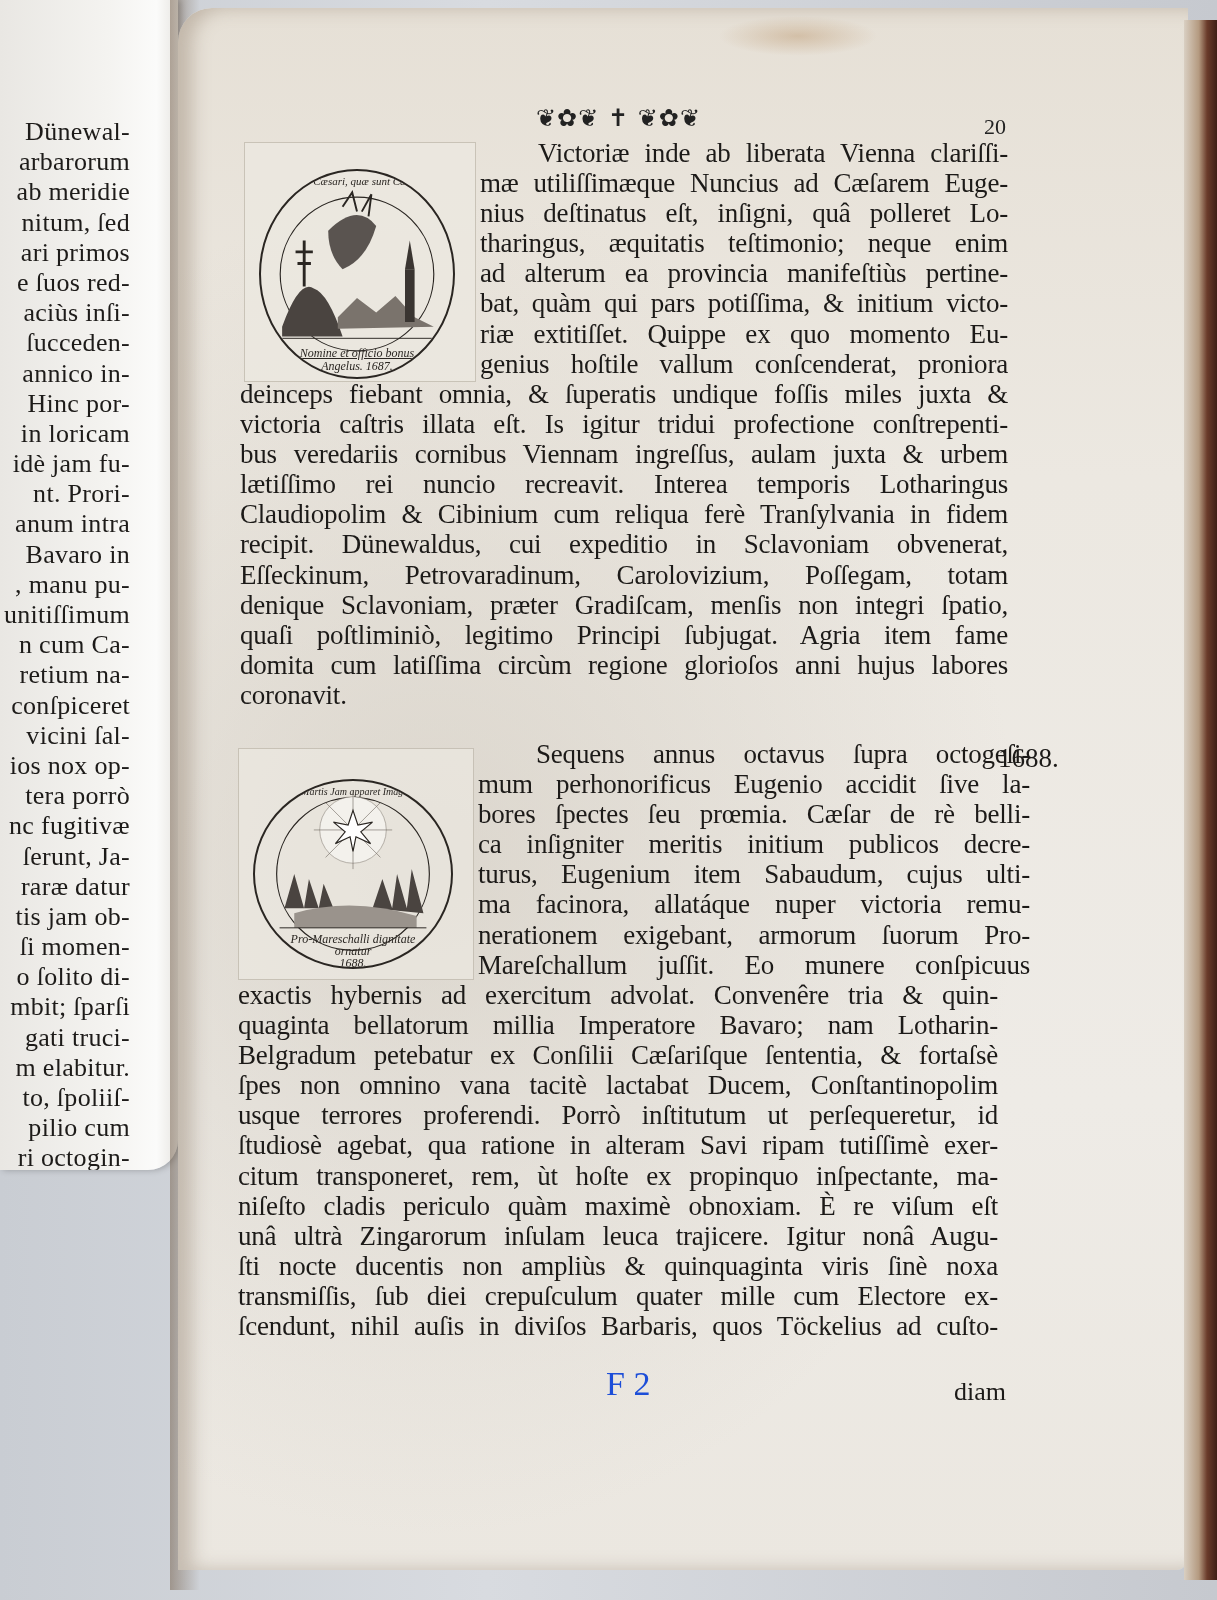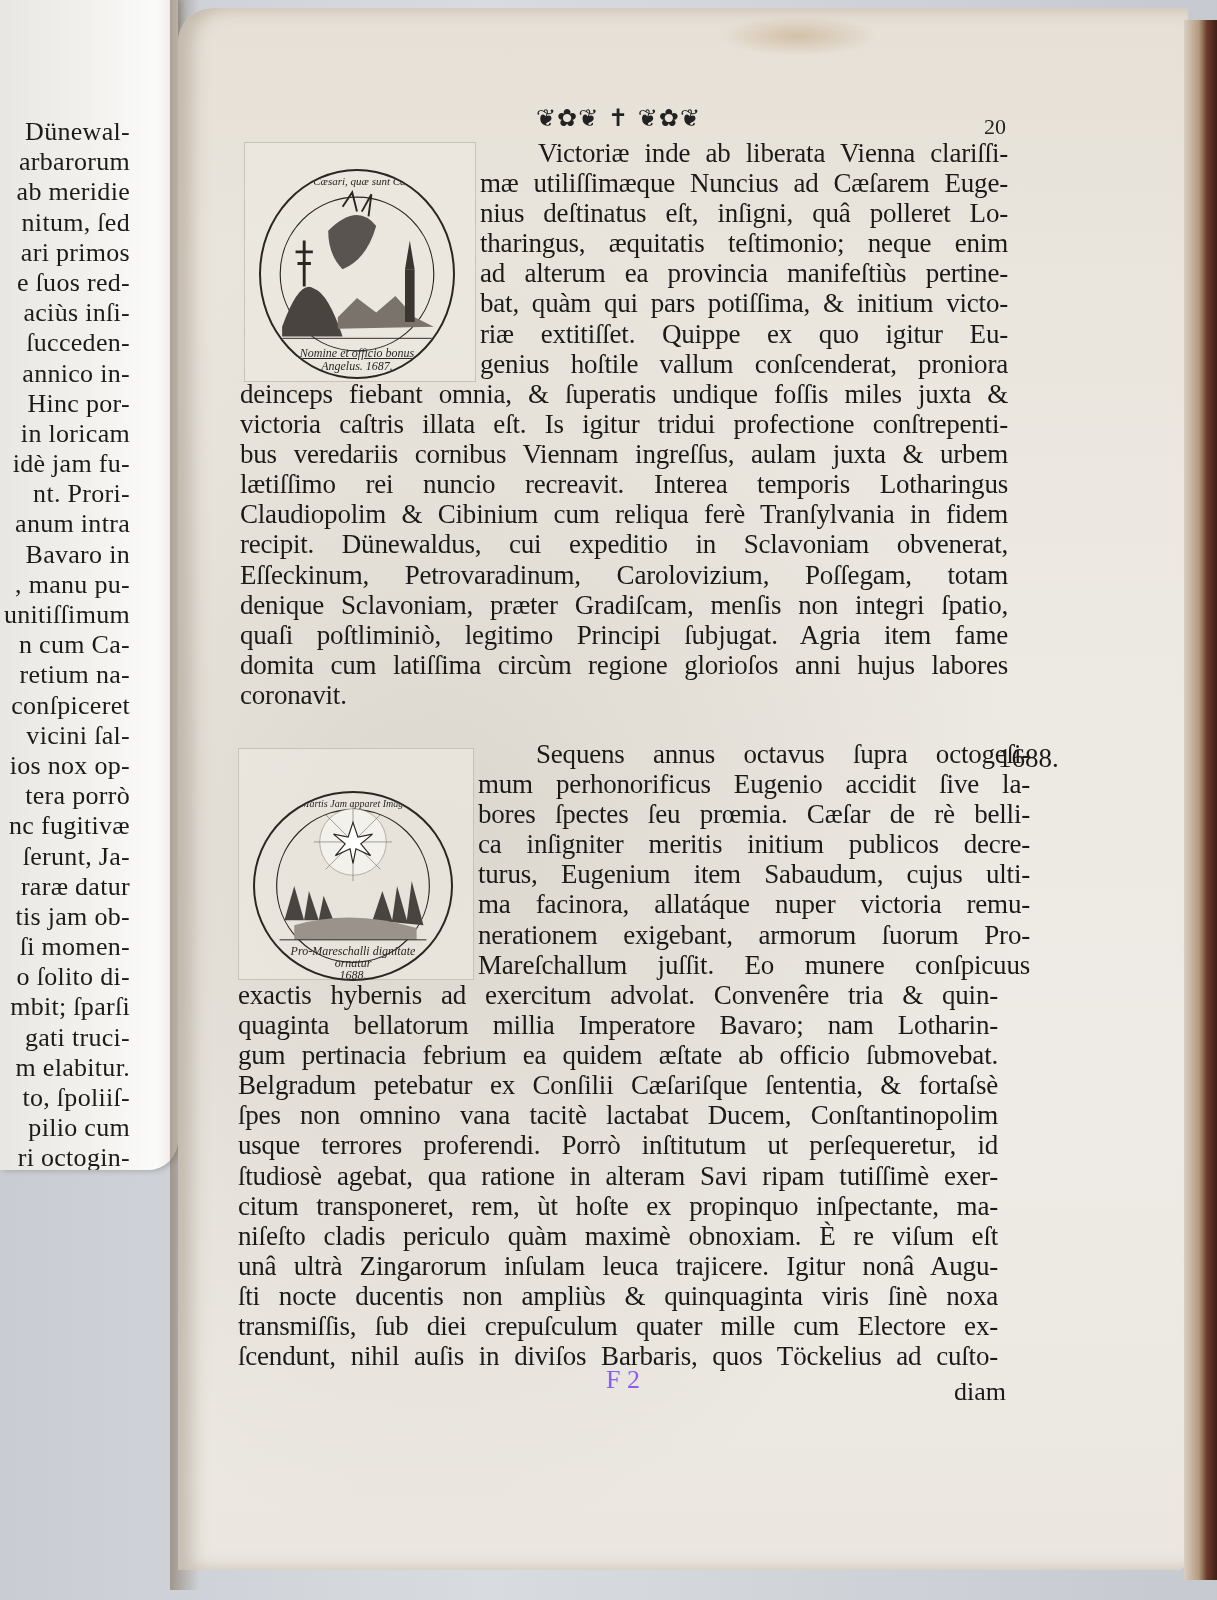--- a/index.html
+++ b/index.html
@@ -68,39 +68,39 @@
   .text-block .line { white-space: nowrap; height: 30.1px; text-align: justify; text-align-last: justify; }
   .text-block .line.last { text-align-last: left; }
   .para1-top { left: 480px; top: 138px; width: 528px; }
   .para1-full { left: 240px; top: 379px; width: 768px; }
   .para2-top { left: 478px; top: 739px; width: 552px; }
   .para2-full { left: 238px; top: 980px; width: 760px; }
   .side-note {
     position: absolute; left: 998px; top: 743px; font-size: 27px; color: #1c1a18;
   }
   .signature {
-    position: absolute; left: 606px; top: 1365px; font-size: 26px; color: #8b5cf6; font-family: Liberation Serif, serif;
+    position: absolute; left: 606px; top: 1365px; font-size: 34px; color: #1d4ed8; font-family: Liberation Serif, serif;
   }
   .catchword {
     position: absolute; left: 954px; top: 1377px; font-size: 26px; color: #1c1a18;
   }
   
   .plate {
     position: absolute;
     border: 1px solid rgba(160,150,135,0.45);
     background: rgba(236,233,226,0.65);
   }
   .plate-1 { left: 244px; top: 142px; width: 232px; height: 240px; }
   .plate-2 { left: 238px; top: 748px; width: 236px; height: 232px; }
   .medal {
     position: absolute; border: 2px solid #2a2622; border-radius: 50%;
     overflow: hidden;
   }
   .plate-1 .medal { left: 14px; top: 26px; width: 196px; height: 210px; }
-  .plate-2 .medal { left: 14px; top: 42px; width: 200px; height: 190px; }
+  .plate-2 .medal { left: 14px; top: 30px; width: 200px; height: 190px; }
   .medal svg { width: 100%; height: 100%; display: block; }
   .medal-cap {
     position: absolute; left: 0; right: 0; text-align: center;
     font-style: italic; font-size: 12px; line-height: 13px; color: #2a2622;
   }
 </style>
 </head>
 <body>
 
 <div class="left-page">
@@ -201,21 +201,21 @@
   </div>
 </div>
 
 <div class="text-block para1-top" id="p1a">
     <div class="line" style="padding-left: 58px;">Victoriæ inde ab liberata Vienna clariſſi-</div>
     <div class="line">mæ utiliſſimæque Nuncius ad Cæſarem Euge-</div>
     <div class="line">nius deſtinatus eſt, inſigni, quâ polleret Lo-</div>
     <div class="line">tharingus, æquitatis teſtimonio; neque enim</div>
     <div class="line">ad alterum ea provincia manifeſtiùs pertine-</div>
     <div class="line">bat, quàm qui pars potiſſima, &amp; initium victo-</div>
-    <div class="line">riæ extitiſſet. Quippe ex quo igitur Eu-</div>
+    <div class="line">riæ extitiſſet. Quippe ex quo momento Eu-</div>
     <div class="line">genius hoſtile vallum conſcenderat, proniora</div>
   </div>
 <div class="text-block para1-full" id="p1b">
     <div class="line">deinceps fiebant omnia, &amp; ſuperatis undique foſſis miles juxta &amp;</div>
     <div class="line">victoria caſtris illata eſt. Is igitur tridui profectione conſtrepenti-</div>
     <div class="line">bus veredariis cornibus Viennam ingreſſus, aulam juxta &amp; urbem</div>
     <div class="line">lætiſſimo rei nuncio recreavit. Interea temporis Lotharingus</div>
     <div class="line">Claudiopolim &amp; Cibinium cum reliqua ferè Tranſylvania in fidem</div>
     <div class="line">recipit. Dünewaldus, cui expeditio in Sclavoniam obvenerat,</div>
     <div class="line">Eſſeckinum, Petrovaradinum, Carolovizium, Poſſegam, totam</div>
@@ -232,21 +232,20 @@
     <div class="line">ca inſigniter meritis initium publicos decre-</div>
     <div class="line">turus, Eugenium item Sabaudum, cujus ulti-</div>
     <div class="line">ma facinora, allatáque nuper victoria remu-</div>
     <div class="line">nerationem exigebant, armorum ſuorum Pro-</div>
     <div class="line">Mareſchallum juſſit. Eo munere conſpicuus</div>
   </div>
 <div class="side-note">1688.</div>
 <div class="text-block para2-full" id="p2b">
     <div class="line">exactis hybernis ad exercitum advolat. Convenêre tria &amp; quin-</div>
     <div class="line">quaginta bellatorum millia Imperatore Bavaro; nam Lotharin-</div>
-    <div class="line">gum pertinacia febrium ea quidem æſtate ab officio ſubmovebat.</div>
     <div class="line">Belgradum petebatur ex Conſilii Cæſariſque ſententia, &amp; fortaſsè</div>
     <div class="line">ſpes non omnino vana tacitè lactabat Ducem, Conſtantinopolim</div>
     <div class="line">usque terrores proferendi. Porrò inſtitutum ut perſequeretur, id</div>
     <div class="line">ſtudiosè agebat, qua ratione in alteram Savi ripam tutiſſimè exer-</div>
     <div class="line">citum transponeret, rem, ùt hoſte ex propinquo inſpectante, ma-</div>
     <div class="line">niſeſto cladis periculo quàm maximè obnoxiam. È re viſum eſt</div>
     <div class="line">unâ ultrà Zingarorum inſulam leuca trajicere. Igitur nonâ Augu-</div>
     <div class="line">ſti nocte ducentis non ampliùs &amp; quinquaginta viris ſinè noxa</div>
     <div class="line">transmiſſis, ſub diei crepuſculum quater mille cum Electore ex-</div>
     <div class="line">ſcendunt, nihil auſis in diviſos Barbaris, quos Töckelius ad cuſto-</div>

